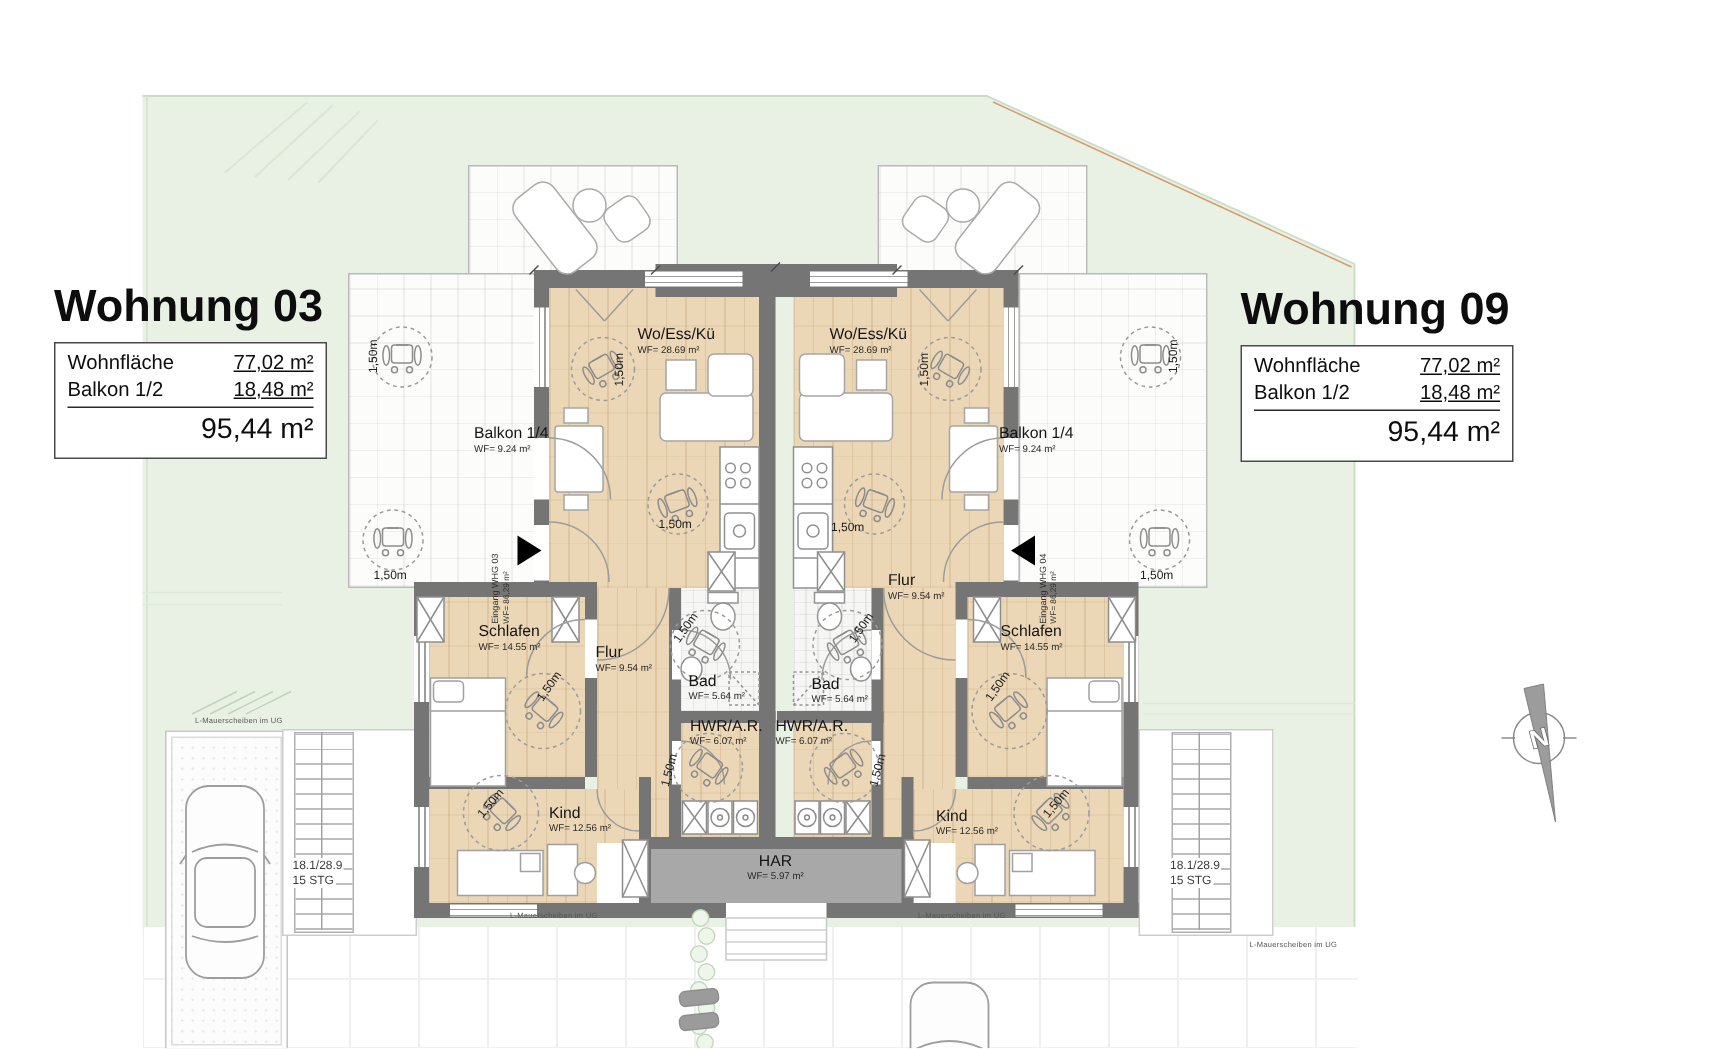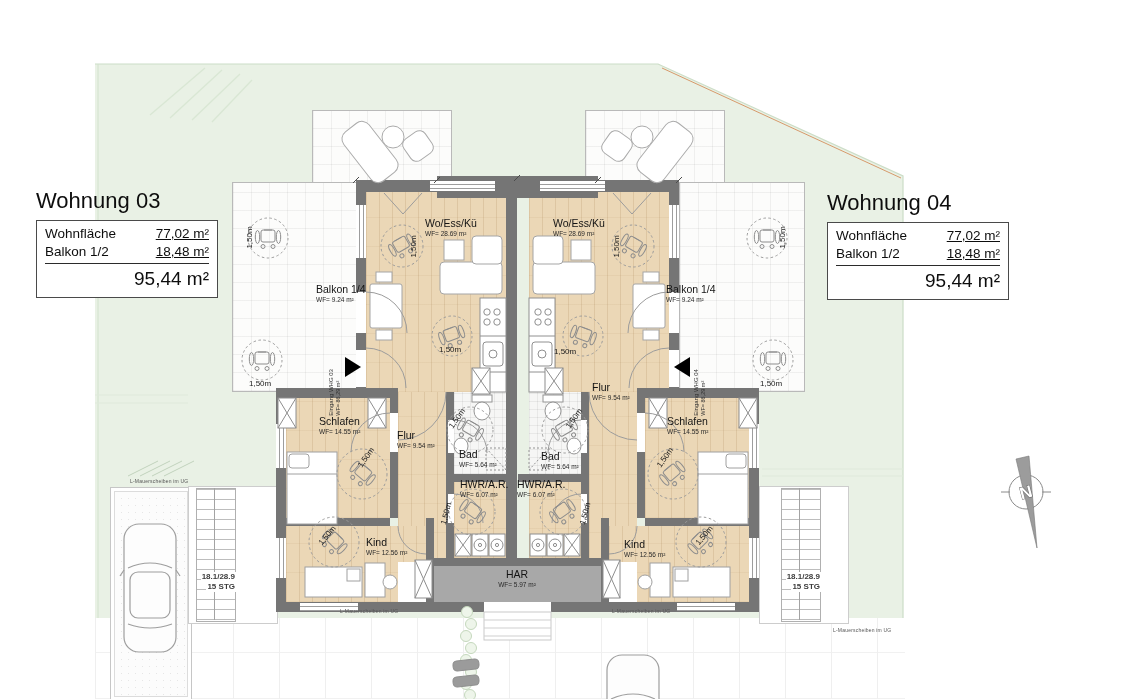--- a/index.html
+++ b/index.html
@@ -29,29 +29,29 @@
     box-shadow:inset 0 0 0 3px #fff, inset 0 0 0 4px #dcdcdc;
     background-image:radial-gradient(#e6e6e6 0.7px,transparent 0.8px);background-size:7px 7px;}
   .pave{position:absolute;background:#fff;
     background-image:repeating-linear-gradient(90deg,#efefef 0 1px,transparent 1px 46px),
                      repeating-linear-gradient(0deg,#f1f1f1 0 1px,transparent 1px 46px);}
   .room-label{position:absolute;color:#141414;line-height:1.12;white-space:nowrap;}
   .room-label .nm{display:block;font-size:10.5px;font-weight:normal;}
   .room-label .ar{display:block;font-size:6.5px;color:#2a2a2a;}
   .radius-label{position:absolute;font-size:8px;color:#1c1c1c;white-space:nowrap;}
   .tiny-note{position:absolute;font-size:5px;color:#555;white-space:nowrap;letter-spacing:.2px;}
-  .stair-label{position:absolute;font-size:8px;font-weight:bold;color:#3c3c3c;text-align:right;line-height:1.25;}
+  .stair-label{position:absolute;font-size:8px;font-weight:normal;color:#3c3c3c;text-align:left;line-height:1.25;}
   .stair-label span{background:#fff;padding:0 1px;display:inline-block;}
   .ent{position:absolute;transform:rotate(-90deg);color:#333;line-height:1.35;white-space:nowrap;}
   .ent .e1{display:block;font-size:6px;}
   .ent .e2{display:block;font-size:5.5px;}
   .tri-r{position:absolute;width:0;height:0;border-top:10px solid transparent;border-bottom:10px solid transparent;border-left:16px solid #000;}
   .tri-l{position:absolute;width:0;height:0;border-top:10px solid transparent;border-bottom:10px solid transparent;border-right:16px solid #000;}
   .apt{position:absolute;width:182px;color:#0d0d0d;}
-  .apt .ttl{font-size:22px;margin:0 0 6px 0;font-weight:400;white-space:nowrap;}
+  .apt .ttl{font-size:30px;margin:0 0 6px 0;font-weight:700;white-space:nowrap;}
   .apt .box{border:1.5px solid #4a4a4a;background:#fff;padding:4px 8px 7px 8px;}
   .apt .row{display:flex;font-size:13.5px;line-height:1.35;}
   .apt .row .v{margin-left:auto;text-decoration:underline;}
   .apt .row.u{border-bottom:1px solid #2b2b2b;padding-bottom:2px;}
   .apt .total{text-align:right;font-size:19px;margin-top:4px;}
   .tb{position:absolute;right:12px;bottom:4px;text-align:right;color:#101010;line-height:1.05;}
   .tb .l1{font-size:33px;}
   .tb .l2{font-size:29px;}
 </style>
 </head>
@@ -536,21 +536,21 @@
         <span class="v">77,02 m²</span>
       </div>
       <div class="row u">
         <span>Balkon 1/2</span>
         <span class="v">18,48 m²</span>
       </div>
       <div class="total">95,44 m²</div>
     </div>
   </div>
   <div class="apt" style="left:827px;top:190px;">
-    <div class="ttl">Wohnung 04</div>
+    <div class="ttl">Wohnung 09</div>
     <div class="box">
       <div class="row">
         <span>Wohnfläche</span>
         <span class="v">77,02 m²</span>
       </div>
       <div class="row u">
         <span>Balkon 1/2</span>
         <span class="v">18,48 m²</span>
       </div>
       <div class="total">95,44 m²</div>

